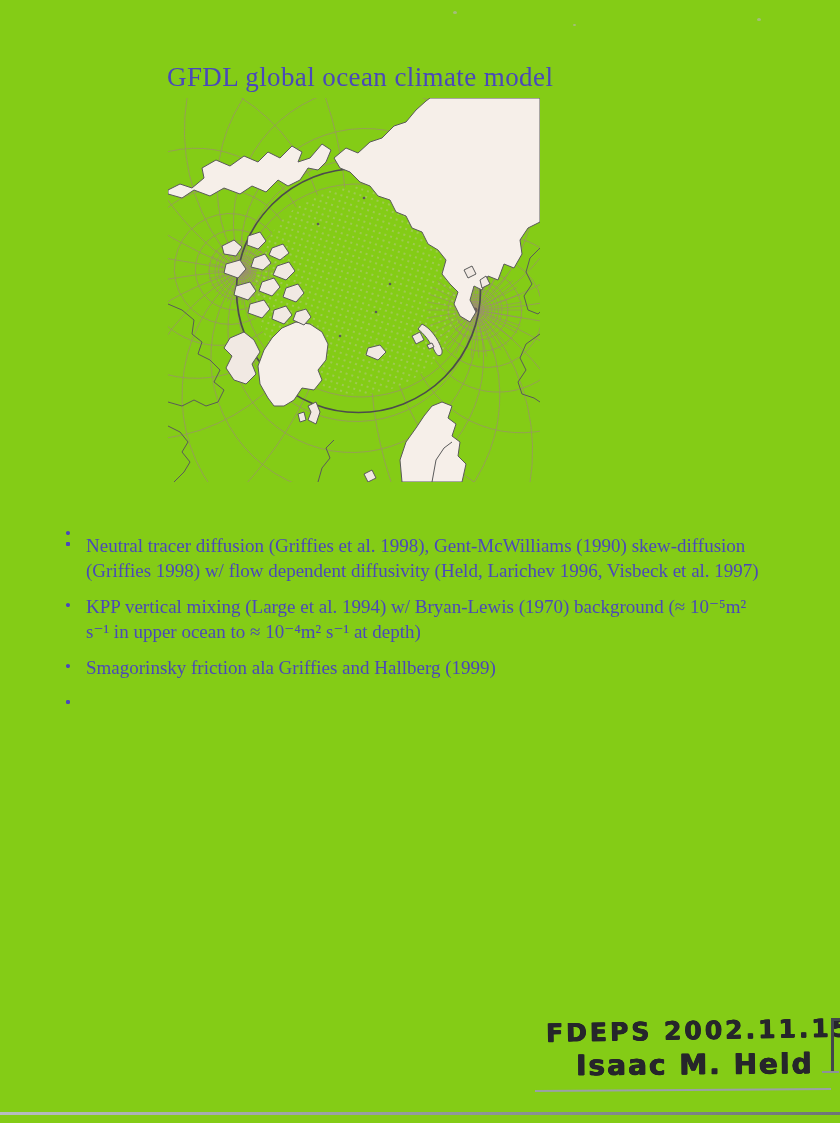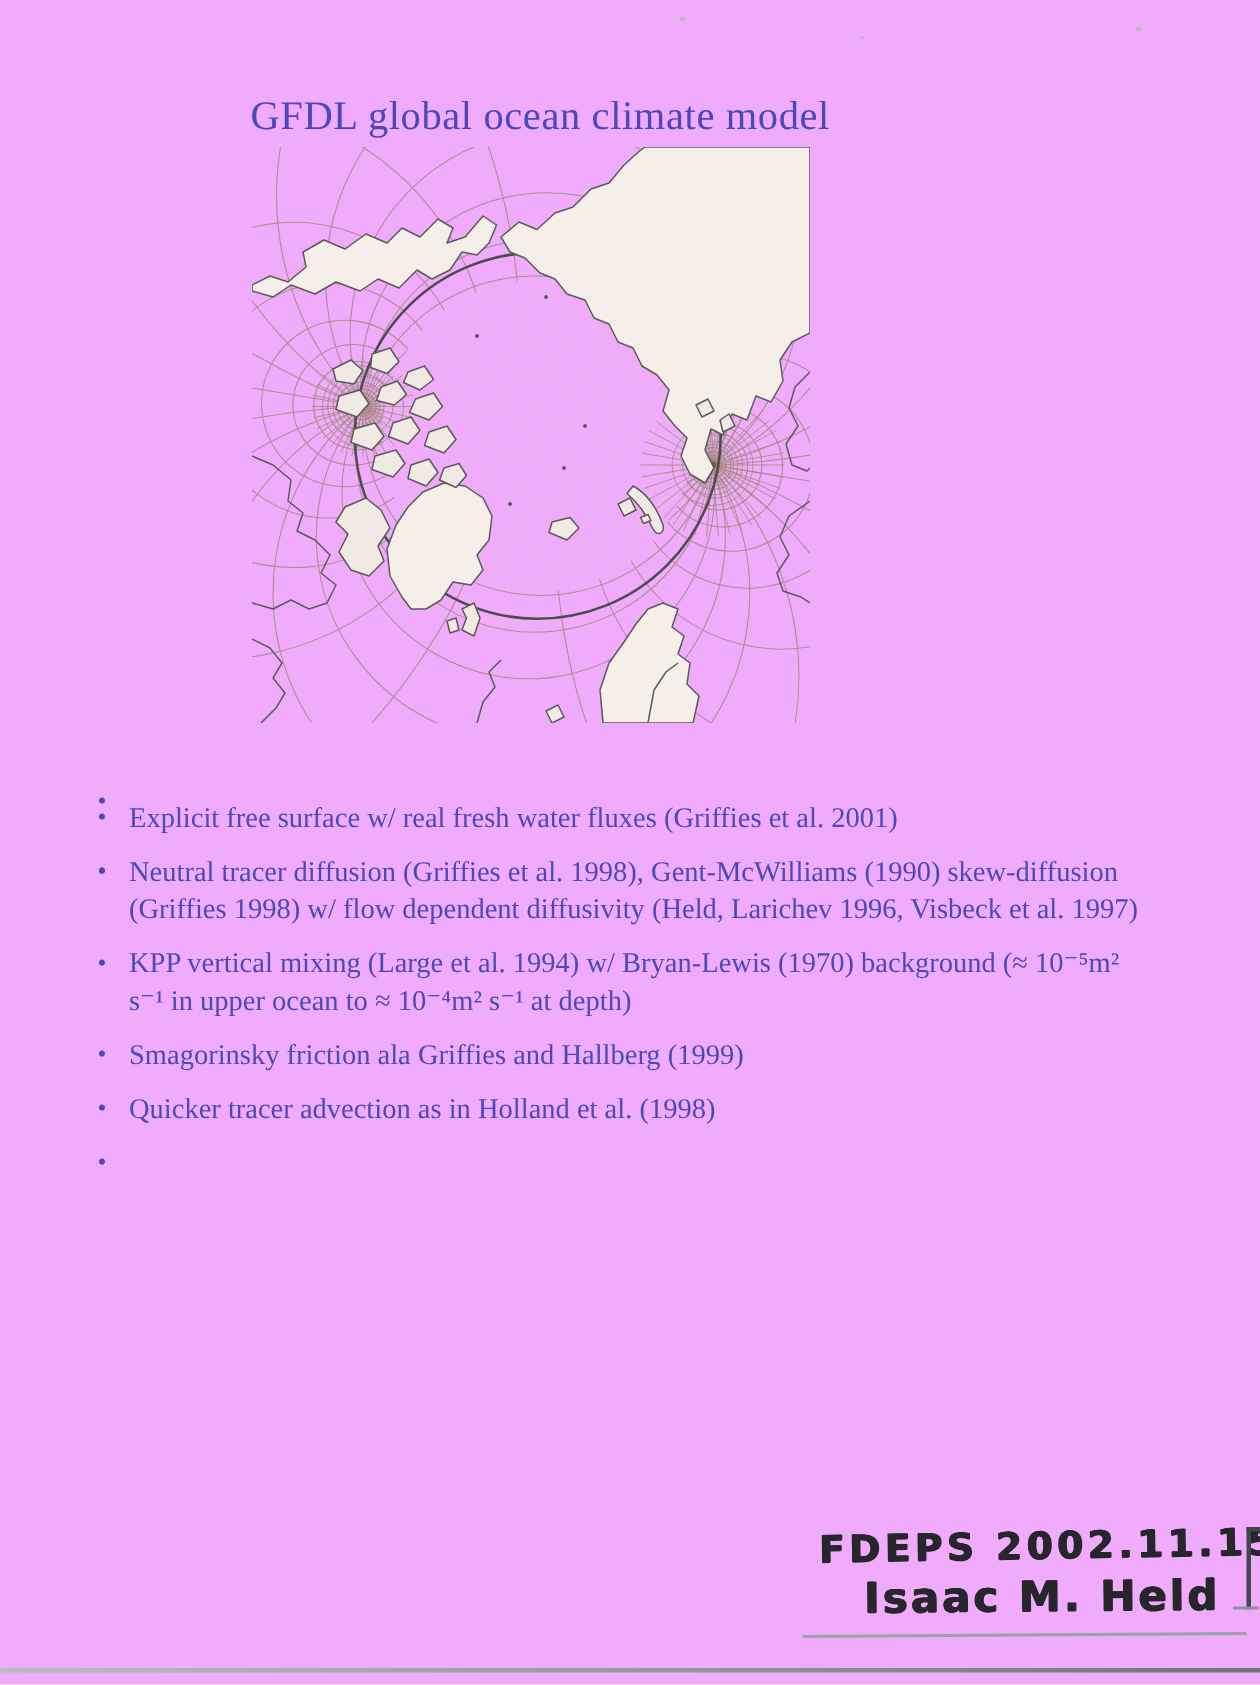--- a/index.html
+++ b/index.html
@@ -1,16 +1,16 @@
 <!DOCTYPE html>
 <html><head>
 <meta charset="utf-8">
 <style>
   html,body{margin:0;padding:0;background:#ffffff;}
-  .page{position:relative;width:840px;height:1123px;background:#f0abfc;overflow:hidden;
+  .page{position:relative;width:840px;height:1123px;background:#84cc16;overflow:hidden;
         font-family:"Liberation Serif","DejaVu Serif",serif;}
   .title{position:absolute;left:167px;top:44px;font-size:27px;letter-spacing:0.4px;
          color:#4a48bb;font-weight:400;}
   .map-wrap{position:absolute;left:168px;top:98px;width:372px;height:384px;}
   .map-wrap svg{overflow:hidden;display:block;}
   .bullets{position:absolute;left:62px;top:522px;width:706px;margin:0;padding:0;list-style:none;
            color:#4b49b8;font-size:19px;line-height:25px;}
   .bullets li{position:relative;padding-left:24px;margin-bottom:11px;}
   .bm{position:absolute;left:3px;top:-1px;font-size:17px;}
   .hand{position:absolute;color:#26262b;font-family:"DejaVu Sans","Liberation Sans",sans-serif;
@@ -209,26 +209,26 @@
           <circle cx="222" cy="186" r="1.3" fill="#5a5a5a" stroke="none"></circle>
           <circle cx="208" cy="214" r="1.3" fill="#5a5a5a" stroke="none"></circle>
           <circle cx="172" cy="238" r="1.3" fill="#5a5a5a" stroke="none"></circle>
           <circle cx="150" cy="126" r="1.3" fill="#5a5a5a" stroke="none"></circle>
         </g>
       </svg>
   </div>
 
   <ul class="bullets">
     <li><span class="bm">•</span></li>
-    <li><span class="bm">•</span><span>Explicit free surface w/ real fresh water fluxes (Griffies et al. 2001)</span></li>
+    <li><span class="bm">•</span></li>
     <li><span class="bm">•</span></li>
     <li><span class="bm">•</span><span>Neutral tracer diffusion (Griffies et al. 1998), Gent-McWilliams (1990) skew-diffusion (Griffies 1998) w/ flow dependent diffusivity (Held, Larichev 1996, Visbeck et al. 1997)</span></li>
     <li><span class="bm">•</span><span>KPP vertical mixing (Large et al. 1994) w/ Bryan-Lewis (1970) background (≈ 10⁻⁵m² s⁻¹ in upper ocean to ≈ 10⁻⁴m² s⁻¹ at depth)</span></li>
     <li><span class="bm">•</span><span>Smagorinsky friction ala Griffies and Hallberg (1999)</span></li>
-    <li><span class="bm">•</span><span>Quicker tracer advection as in Holland et al. (1998)</span></li>
+    <li><span class="bm">•</span></li>
     <li><span class="bm">•</span></li>
   </ul>
 
   <div class="hand hand1">FDEPS 2002.11.15</div>
   <div class="hand hand2">Isaac M. Held</div>
   <div class="sig-line"></div>
 
   <div class="edge-rule"></div>
   <div class="artifact-v"></div>
   <div class="artifact-cap"></div>

